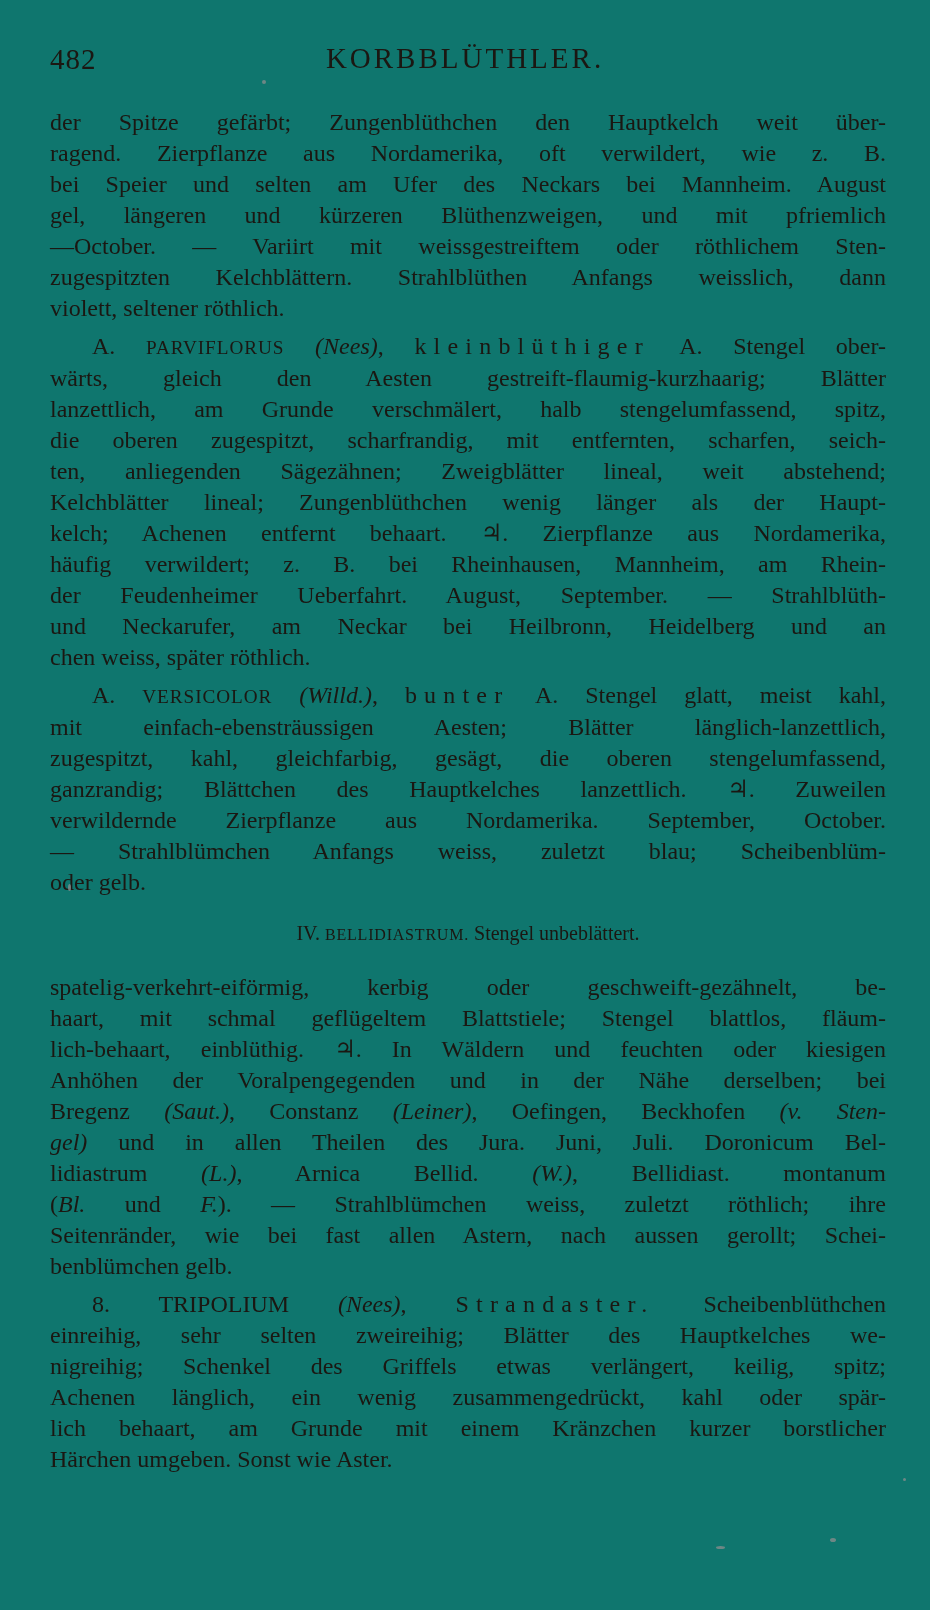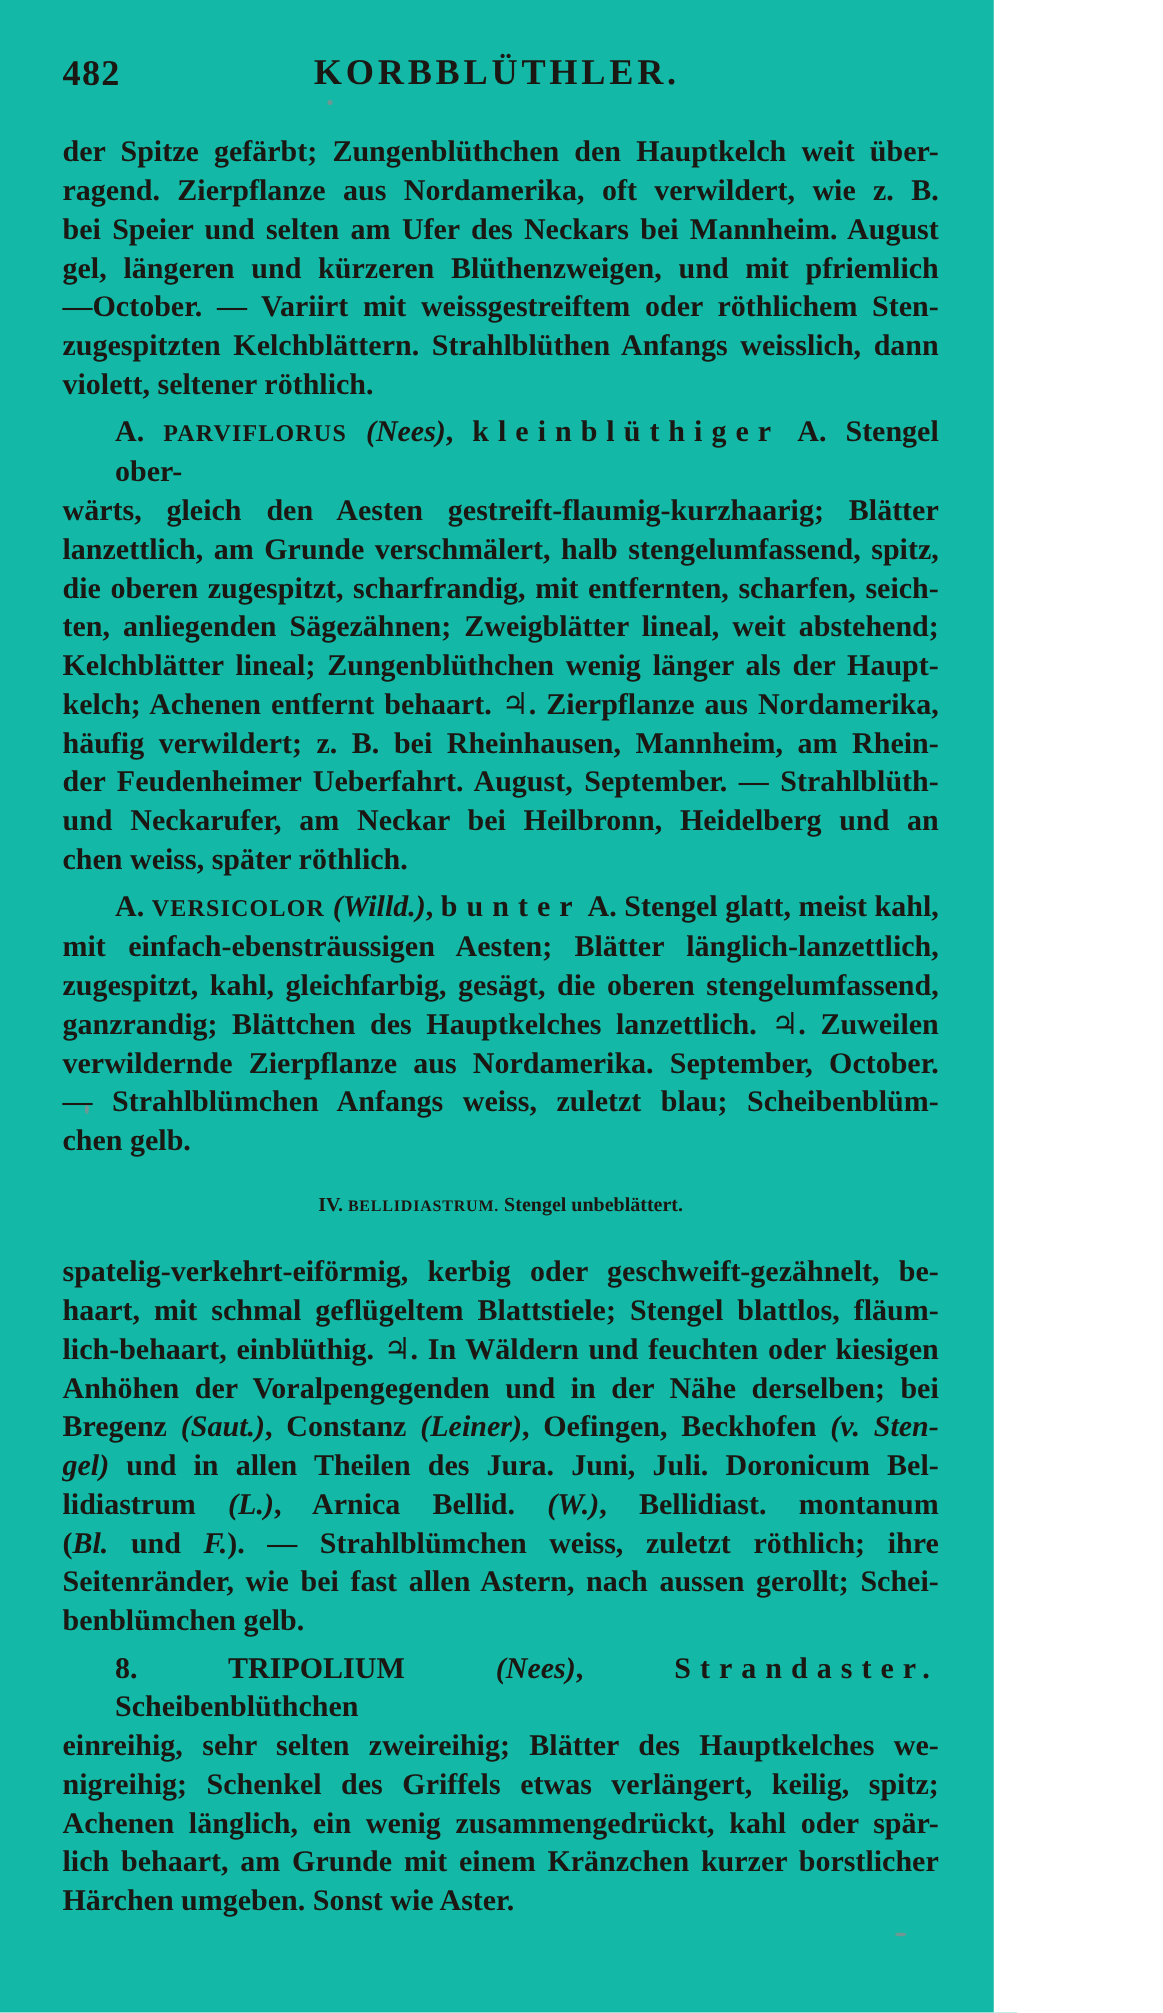--- a/index.html
+++ b/index.html
@@ -1,40 +1,40 @@
 <!DOCTYPE html>
 <html><head>
 <meta charset="utf-8">
 <style>
   html, body { margin: 0; padding: 0; background: #ffffff; }
   .page {
     position: relative;
-    width: 795px;
+    width: 930px;
     height: 1610px;
-    background: #14b8a6;
+    background: #0f766e;
     color: #1b1712;
     font-family: "Liberation Serif", "DejaVu Serif", "DejaVu Sans", serif;
-    font-weight: bold;
+    font-weight: normal;
     overflow: hidden;
   }
   .page-header {
     position: relative;
     height: 40px;
     margin: 42px 48px 0 48px;
     font-size: 29px;
   }
   .page-number { position: absolute; left: 2px; top: 1px; letter-spacing: 1px; }
   .running-title { display: block; text-align: center; letter-spacing: 3px; }
   .page-body {
     margin: 25px 44px 0 50px;
     font-size: 24px;
     line-height: 31px;
   }
   .para { margin: 0 0 7px 0; }
-  .para.heading { margin: 20px 0 22px 0; font-size: 16px; }
+  .para.heading { margin: 20px 0 22px 0; font-size: 20px; }
   .para.heading .line { text-align: center; text-align-last: center; }
   .line { text-align: justify; text-align-last: justify; }
   .line.last { text-align-last: left; }
   .line.indent { padding-left: 42px; }
   .s-n { }
   .s-i { font-style: italic; }
   .s-sc { font-size: 0.8em; letter-spacing: 0.05em; }
   .s-sp { letter-spacing: 0.3em; }
   .speck { position: absolute; background: #8d8d8d; border-radius: 50%; opacity: 0.75; }
 </style>
@@ -69,21 +69,21 @@
         <div class="line"><span class="s-n">und Neckarufer, am Neckar bei Heilbronn, Heidelberg und an</span></div>
         <div class="line last"><span class="s-n">chen weiss, später röthlich.</span></div>
       </div>
       <div class="para body">
         <div class="line indent"><span class="s-n">A. </span><span class="s-sc">VERSICOLOR</span><span class="s-n"> </span><span class="s-i">(Willd.)</span><span class="s-n">, </span><span class="s-sp">bunter</span><span class="s-n"> A. Stengel glatt, meist kahl,</span></div>
         <div class="line"><span class="s-n">mit einfach-ebensträussigen Aesten; Blätter länglich-lanzettlich,</span></div>
         <div class="line"><span class="s-n">zugespitzt, kahl, gleichfarbig, gesägt, die oberen stengelumfassend,</span></div>
         <div class="line"><span class="s-n">ganzrandig; Blättchen des Hauptkelches lanzettlich. ♃. Zuweilen</span></div>
         <div class="line"><span class="s-n">verwildernde Zierpflanze aus Nordamerika. September, October.</span></div>
         <div class="line"><span class="s-n">— Strahlblümchen Anfangs weiss, zuletzt blau; Scheibenblüm-</span></div>
-        <div class="line last"><span class="s-n">chen gelb.</span></div>
+        <div class="line last"><span class="s-n">oder gelb.</span></div>
       </div>
       <div class="para heading">
         <div class="line last"><span class="s-n">IV. </span><span class="s-sc">BELLIDIASTRUM.</span><span class="s-n"> Stengel unbeblättert.</span></div>
       </div>
       <div class="para body">
         <div class="line"><span class="s-n">spatelig-verkehrt-eiförmig, kerbig oder geschweift-gezähnelt, be-</span></div>
         <div class="line"><span class="s-n">haart, mit schmal geflügeltem Blattstiele; Stengel blattlos, fläum-</span></div>
         <div class="line"><span class="s-n">lich-behaart, einblüthig. ♃. In Wäldern und feuchten oder kiesigen</span></div>
         <div class="line"><span class="s-n">Anhöhen der Voralpengegenden und in der Nähe derselben; bei</span></div>
         <div class="line"><span class="s-n">Bregenz </span><span class="s-i">(Saut.)</span><span class="s-n">, Constanz </span><span class="s-i">(Leiner)</span><span class="s-n">, Oefingen, Beckhofen </span><span class="s-i">(v. Sten-</span></div>

